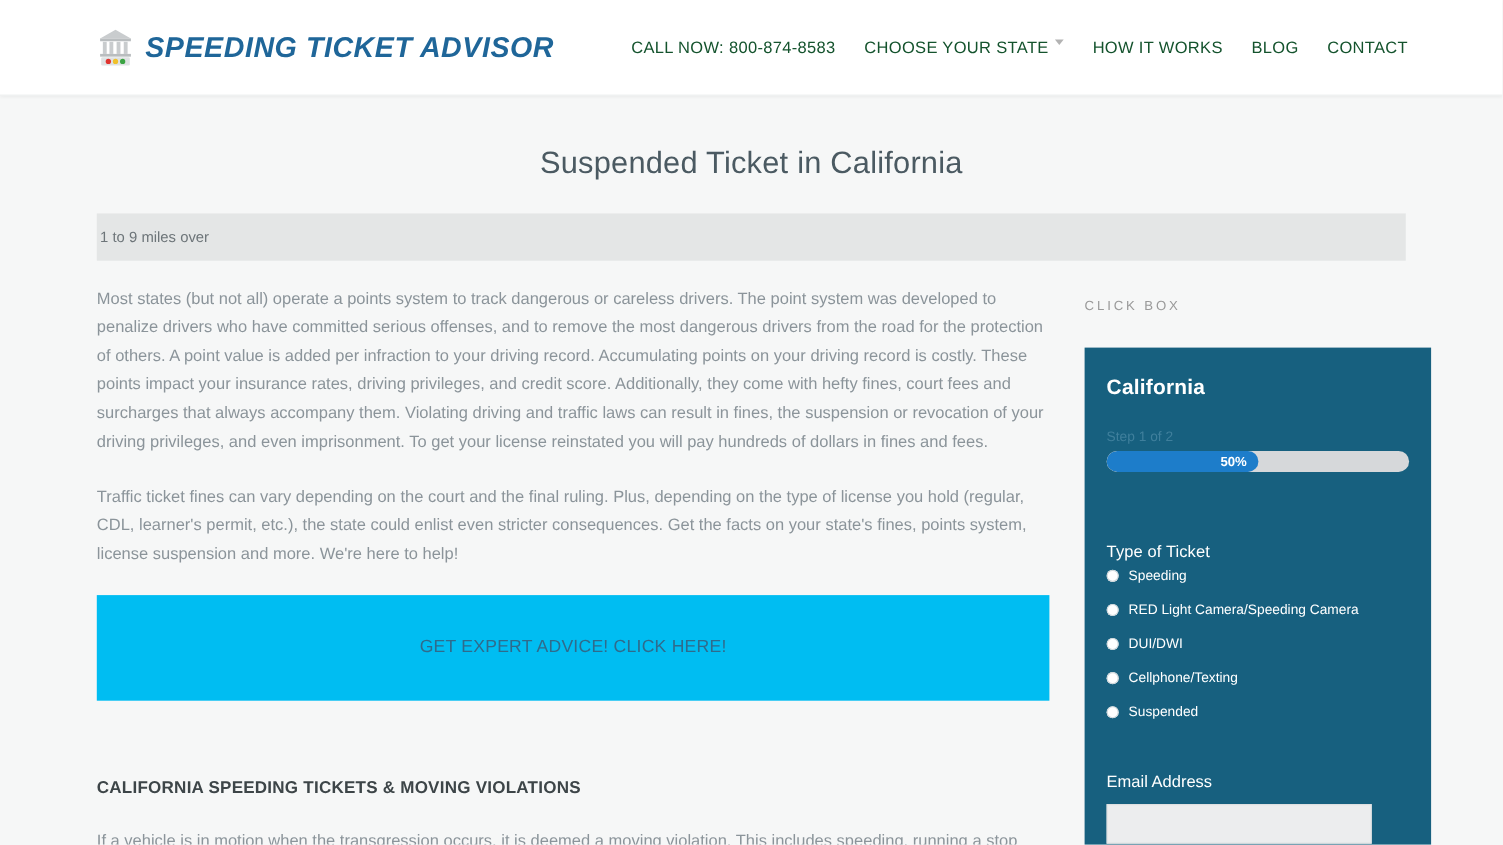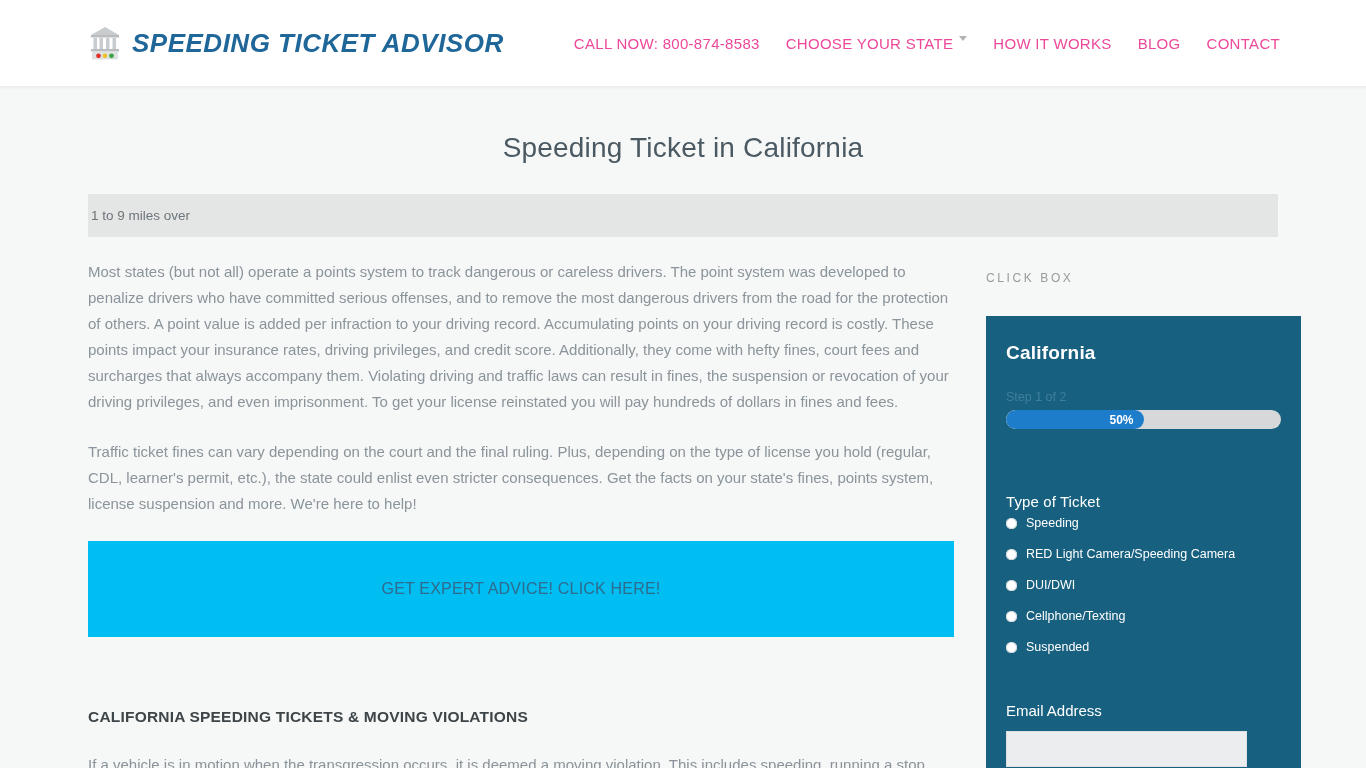--- a/index.html
+++ b/index.html
@@ -40,21 +40,21 @@
   }
   .main-nav {
     margin-left: auto;
     margin-right: 86px;
     display: flex;
     align-items: center;
     gap: 26px;
   }
   .nav-item {
     font-size: 15px;
-    color: #ec4899;
+    color: #14532d;
     letter-spacing: 0.3px;
     white-space: nowrap;
     text-decoration: none;
     display: inline-flex;
     align-items: flex-start;
     gap: 6px;
   }
   .chev {
     display: inline-block;
     width: 0; height: 0;
@@ -267,21 +267,21 @@
       <span>BLOG</span>
     </a>
     <a class="nav-item" href="#">
       <span>CONTACT</span>
     </a>
   </nav>
 </header>
 
 <div class="page">
 
-  <h1 class="page-title">Speeding Ticket in California</h1>
+  <h1 class="page-title">Suspended Ticket in California</h1>
 
   <div class="content-wrap">
 
     <div class="table-strip">
       <span class="table-strip-cell">1 to 9 miles over</span>
     </div>
 
     <div class="cols">
 
       <main class="col-main">

